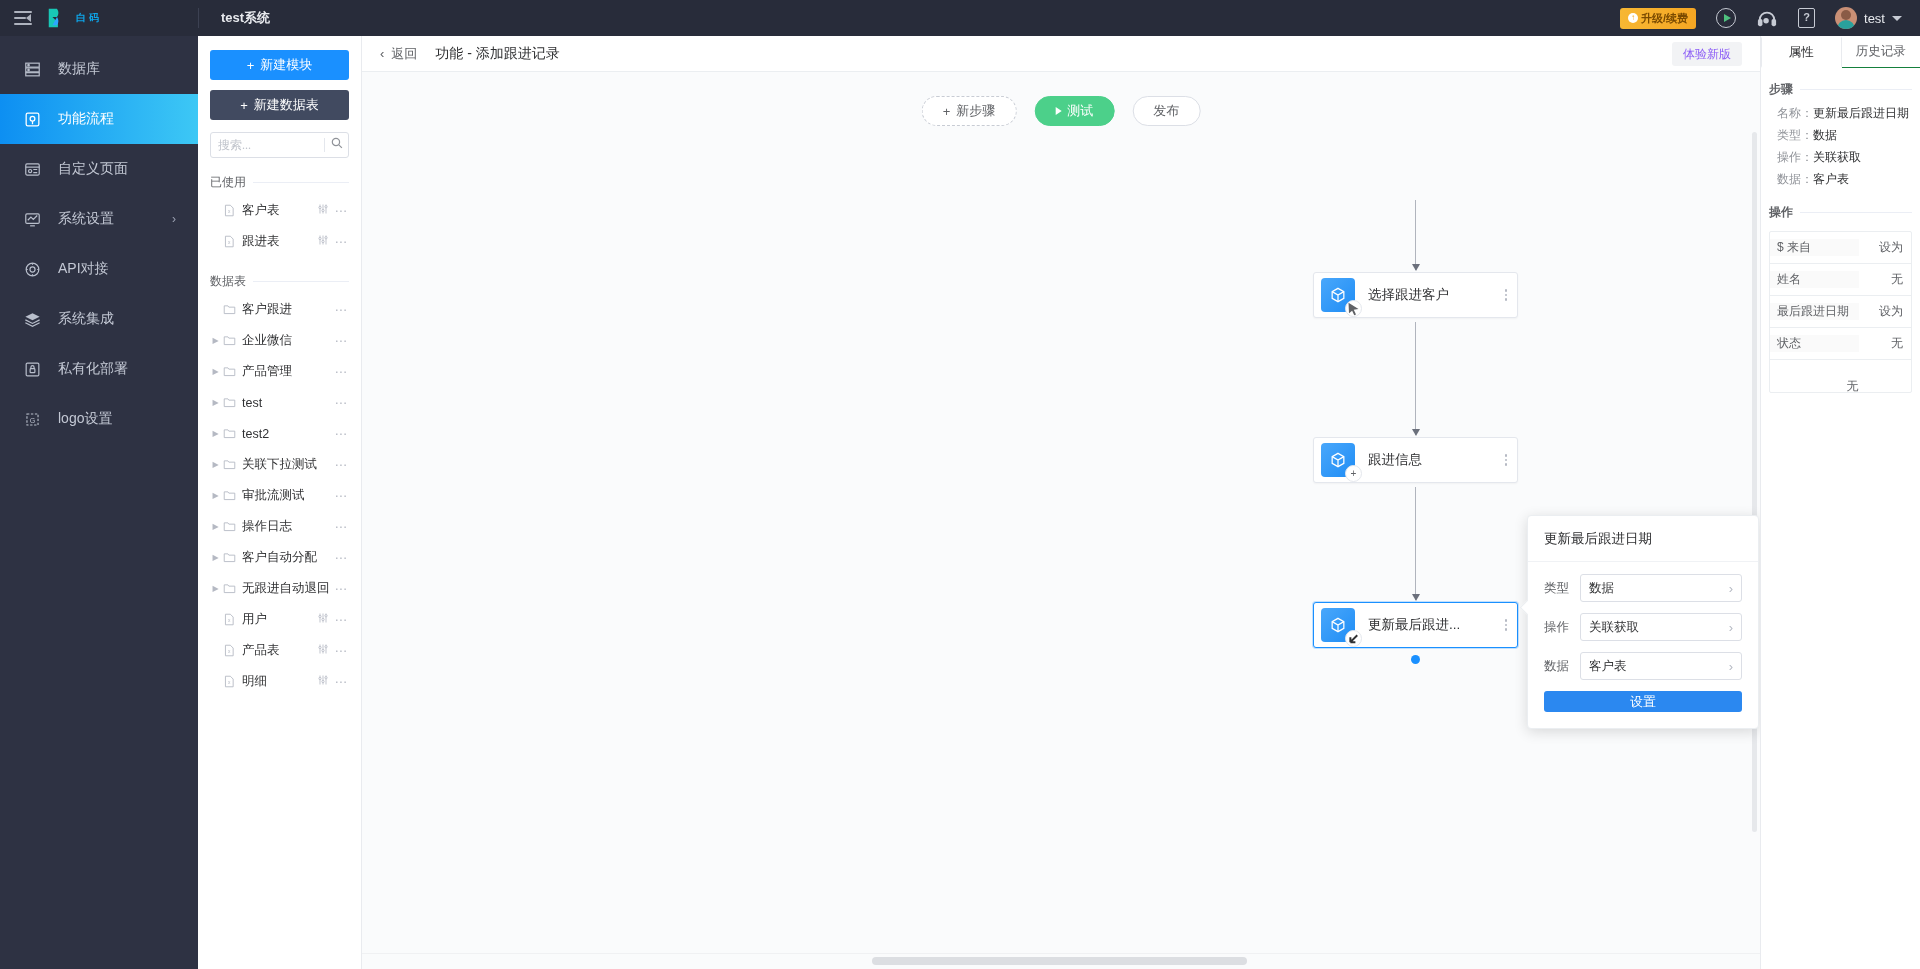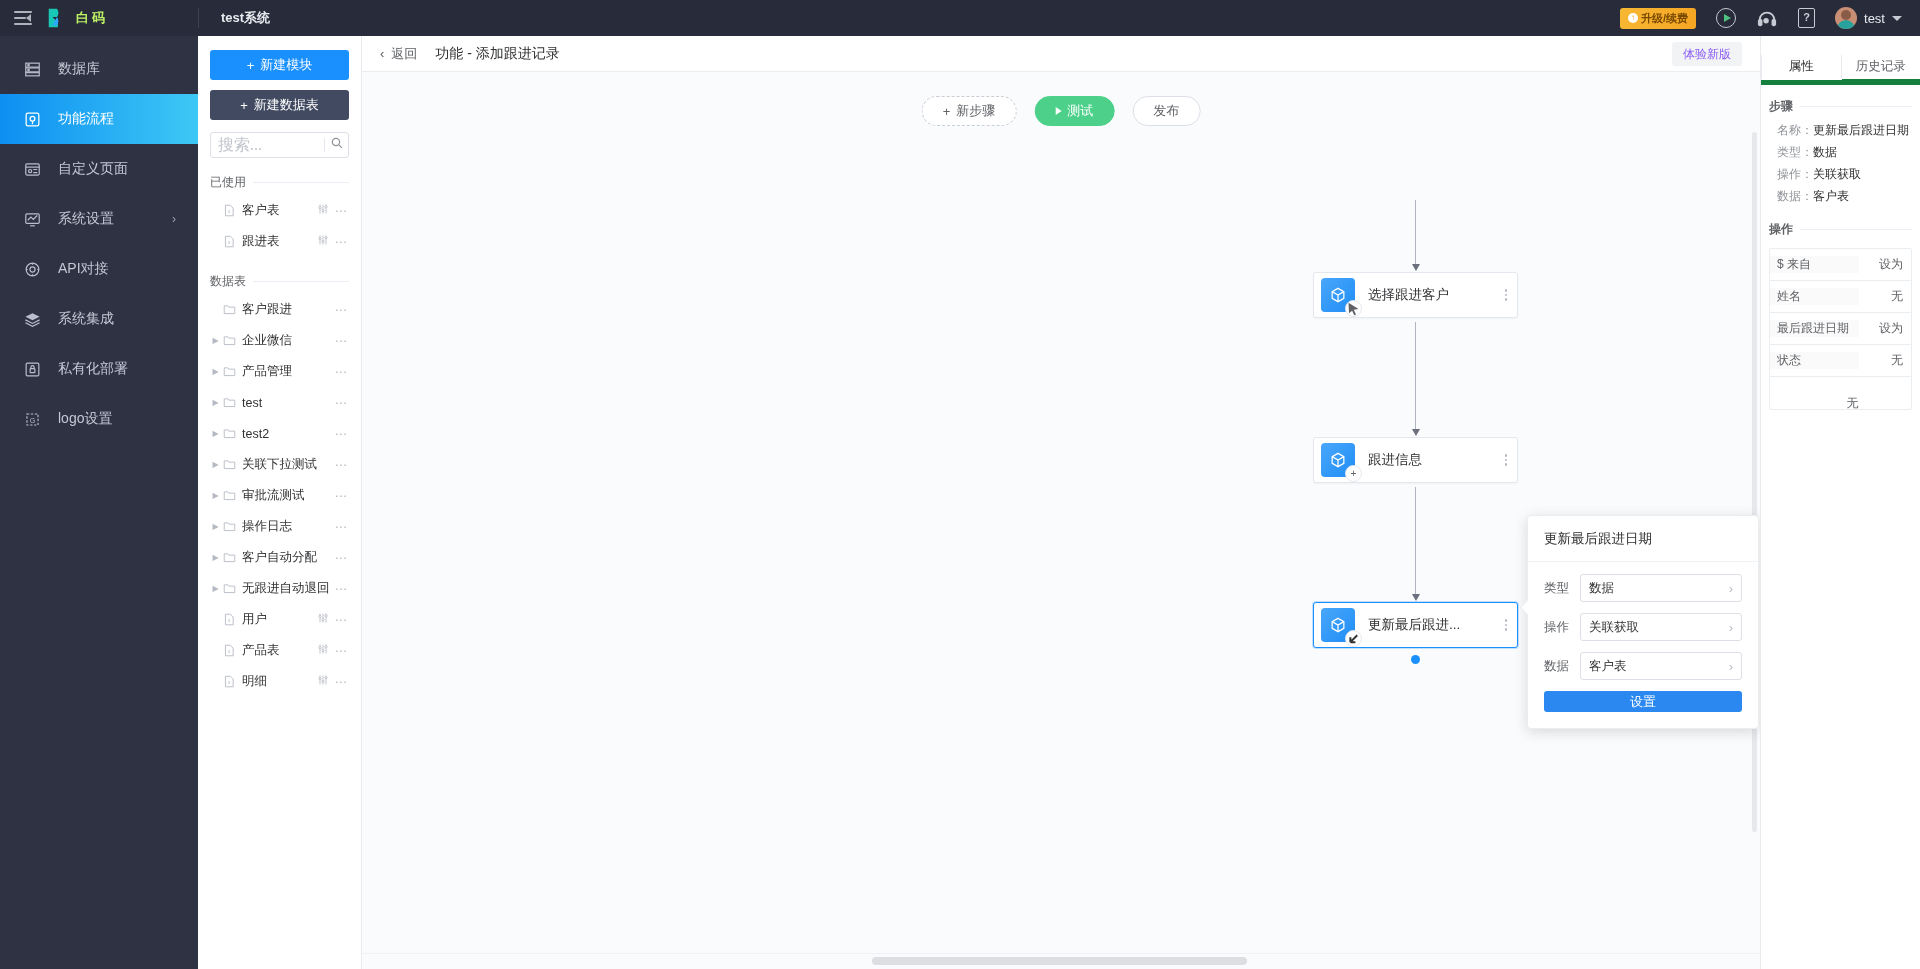--- a/index.html
+++ b/index.html
@@ -18,21 +18,21 @@
   .tb-left { width: 198px; display: flex; align-items: center; padding-left: 14px; gap: 14px;}
   .hamburger { width: 18px; height: 14px; position: relative; cursor: pointer; }
   .hamburger i { position:absolute; left:0; height:2px; background:#aeb3be; border-radius:1px; }
   .hamburger i:nth-child(1){ top:0; width:18px;}
   .hamburger i:nth-child(2){ top:6px; width:12px;}
   .hamburger i:nth-child(3){ top:12px; width:18px;}
   .hamburger .arr { position:absolute; right:1px; top:3px; width:0;height:0;
      border-top:4px solid transparent;border-bottom:4px solid transparent;border-right:5px solid #aeb3be;}
   .brand { display:flex; align-items:center; gap:8px; }
   .brand-mark { width:22px; height:22px; position:relative;}
-  .brand-text { font-size:13px; color:#bef264; letter-spacing:3px; font-weight:700;}
+  .brand-text { font-size:10px; color:#0ea5e9; letter-spacing:3px; font-weight:700;}
   .tb-divider { width:1px; height:20px; background:#3c4152; }
   .sysname { font-size:13px; color:#e8eaee; margin-left:22px; font-weight:700;}
   .tb-right { margin-left:auto; display:flex; align-items:center; gap:20px; padding-right:18px;}
   .badge-up {
     background: linear-gradient(90deg,#f7b733,#f5a623);
     color:#7a4a00; font-size:11px; font-weight:700; border-radius:3px;
     padding:3px 8px; display:flex; align-items:center; gap:3px; cursor:pointer;
   }
   .badge-up .dot { width:10px;height:10px;border-radius:50%;background:#fff;display:inline-block;
       color:#f5a623;font-size:8px;line-height:10px;text-align:center;font-weight:700;}
@@ -64,21 +64,21 @@
 
   
   .tablepanel { width:164px; flex:0 0 164px; background:#fff; border-right:1px solid #e9ebef;
       padding:14px 12px 0 12px; overflow:hidden; }
   .btn-primary { width:100%; height:30px; background:#1a90ff; color:#fff; border-radius:3px;
      font-size:13px; display:flex;align-items:center;justify-content:center;gap:6px; cursor:pointer;}
   .btn-dark { width:100%; height:30px; background:#414a60; color:#fff; border-radius:3px; margin-top:10px;
      font-size:13px; display:flex;align-items:center;justify-content:center;gap:6px; cursor:pointer;}
   .searchbox { margin-top:12px; height:26px; border:1px solid #dcdfe6; border-radius:3px;
      display:flex; align-items:center; padding:0 4px 0 7px;}
-  .searchbox input { border:0; outline:0; flex:1; font-size:16px; color:#303133; width:100%;
+  .searchbox input { border:0; outline:0; flex:1; font-size:12px; color:#303133; width:100%;
       font-family:Liberation Serif, serif; background:transparent;}
   .searchbox input::placeholder{color:#c0c4cc;}
   .search-sep{width:1px;height:14px;background:#e4e7ed;margin:0 5px;}
   .sec-head { display:flex;align-items:center;gap:7px;margin-top:16px;margin-bottom:4px;}
   .sec-head span{font-size:12px;color:#606266;white-space:nowrap;}
   .sec-head .line{flex:1;height:1px;background:#ebeef5;}
   .tree-row { height:31px; display:flex; align-items:center; font-size:12.5px; color:#303133;
      cursor:pointer; padding-right:2px; }
   .tw-arrow{width:11px;flex:0 0 11px;display:flex;align-items:center;justify-content:center;color:#b5b9c3;font-size:8px;}
   .tw-ico{width:16px;flex:0 0 16px;display:flex;align-items:center;justify-content:center;margin-right:5px;}
@@ -138,21 +138,21 @@
      transform:rotate(45deg); border-left:1px solid #ebeef1; border-bottom:1px solid #ebeef1;}
 
   .vscroll { position:absolute; right:3px; top:60px; width:5px; height:700px; background:#e6e8eb; border-radius:3px;}
   .hscroll-track{ position:absolute; left:0; right:0; bottom:0; height:16px; background:#fafbfc;
      border-top:1px solid #f0f1f3;}
   .hscroll-thumb{ position:absolute; left:510px; bottom:4px; width:375px; height:8px; background:#dcdee2; border-radius:4px;}
 
   
   .rightpanel { width:160px; flex:0 0 160px; background:#fff; border-left:1px solid #e9ebef;
      display:flex; flex-direction:column;}
-  .rp-tabs { display:flex; height:32px; border-bottom:6px solid #15803d;margin-top:17px;}
+  .rp-tabs { display:flex; height:32px; border-bottom:1px solid #15803d;}
   .rp-tab { flex:1; display:flex;align-items:center;justify-content:center;font-size:12.5px;
      color:#606266; cursor:pointer; }
   .rp-tab.active { color:#303133; background:#fff; border-bottom:2px solid #fff; position:relative; top:1px;
      border-left:1px solid #e9ebef; border-right:1px solid #e9ebef; border-top:1px solid #fff;}
   .rp-sec { display:flex;align-items:center;gap:7px; padding:0 8px; margin-top:13px;font-weight:bold;}
   .rp-sec span{font-size:12px;color:#606266;white-space:nowrap;}
   .rp-sec .line{flex:1;height:1px;background:#ebeef5;}
   .rp-kv { padding:0 8px 0 16px; font-size:12px; color:#303133; line-height:20px; margin-top:5px;}
   .rp-kv div { margin-bottom:2px; white-space:nowrap; overflow:hidden; text-overflow:ellipsis;}
   .rp-kv .k { color:#909399; }

